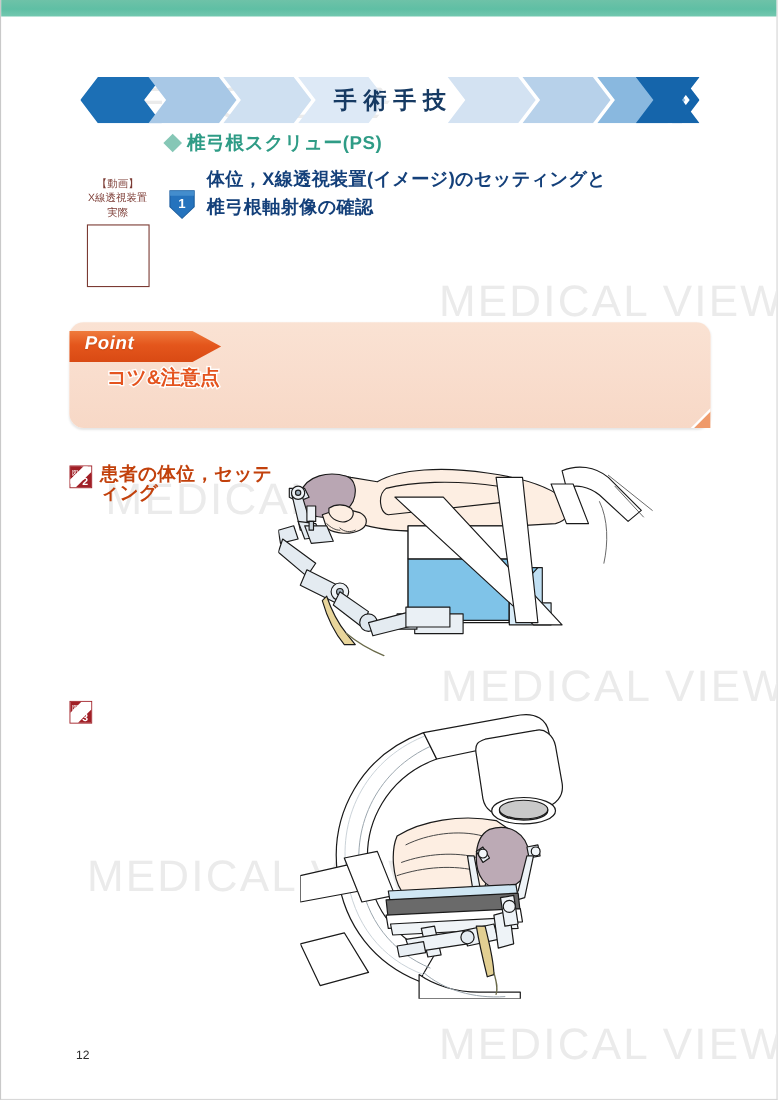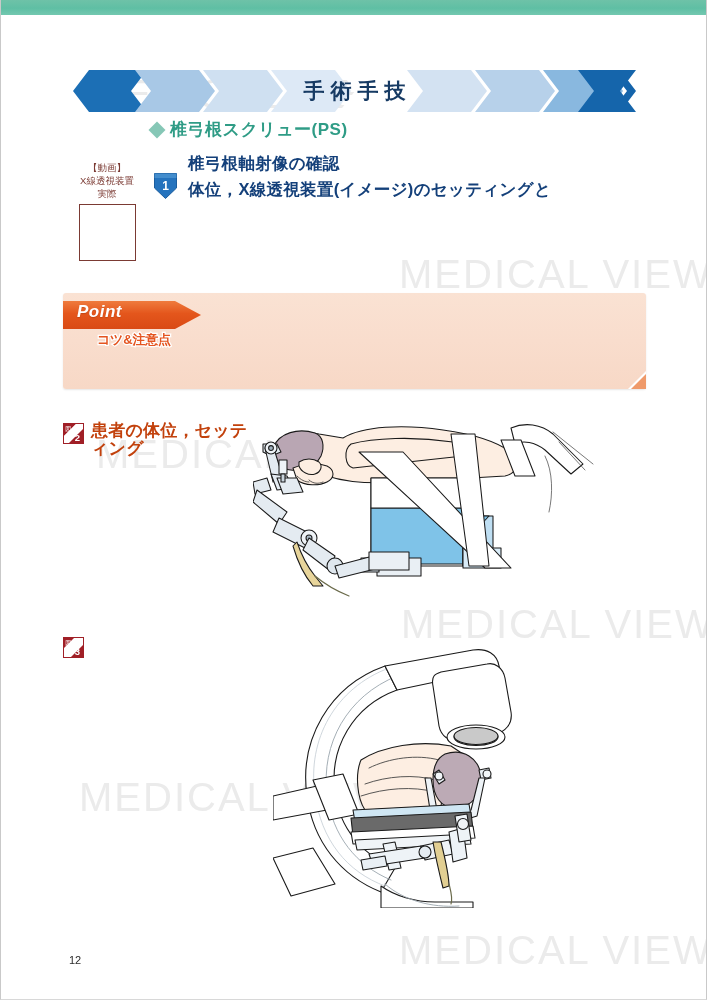--- a/index.html
+++ b/index.html
@@ -155,21 +155,21 @@
     padding: 0 1px;
     border-radius: 1px;
   }
 
   
   #point-box {
     position: absolute;
     left: 62px; top: 293px;
     width: 583px; height: 96px;
     background: linear-gradient(180deg, #fae2d3 0%, #f9ddcd 50%, #f7d8c6 100%);
-    border-radius: 3px;
+    border-radius: 13px;
     z-index: 3;
     box-shadow: 0 1px 2px rgba(0,0,0,0.10);
   }
   #point-tag {
     position: absolute;
     left: 0; top: 8px;
     width: 140px; height: 28px;
   }
   #point-tag-label {
     position: absolute;
@@ -178,21 +178,21 @@
     font-weight: 700;
     font-style: italic;
     color: #ffffff;
     letter-spacing: 0.5px;
     z-index: 2;
     text-shadow: 0 1px 1px rgba(140,50,10,0.35);
   }
   #point-sub {
     position: absolute;
     left: 34px; top: 38px;
-    font-size: 13px;
+    font-size: 18px;
     font-weight: 700;
     color: #e4541f;
     letter-spacing: -0.2px;
     z-index: 2;
     -webkit-text-stroke: 2.4px #ffffff;
     paint-order: stroke fill;
   }
   #point-body {
     position: absolute;
     left: 132px; top: 10px;
@@ -299,22 +299,22 @@
       <span>椎弓根スクリュー(PS)</span>
     </div>
 
     <div id="subsec">
       <svg id="shield" viewBox="0 0 25 28">
         <path d="M1.5,1.5 L23.5,1.5 L23.5,16 L12.5,26.5 L1.5,16 Z" fill="#2573bd" stroke="#1b5d9e" stroke-width="1"></path>
         <path d="M1.5,1.5 L23.5,1.5 L23.5,6 L1.5,6 Z" fill="#4e96d3" opacity="0.75"></path>
         <text x="12.5" y="17.5" font-family="Liberation Sans, sans-serif" font-size="12" font-weight="700" fill="#ffffff" text-anchor="middle">1</text>
       </svg>
       <div id="subsec-title">
+        <div>体位，X線透視装置(イメージ)のセッティングと</div>
         <div>椎弓根軸射像の確認</div>
-        <div>体位，X線透視装置(イメージ)のセッティングと</div>
       </div>
     </div>
 
 
   </div>
 
   <div id="point-box">
     <svg id="point-tag" viewBox="0 0 140 28">
       <defs>
         <linearGradient id="ptg" x1="0" y1="0" x2="0" y2="1">

